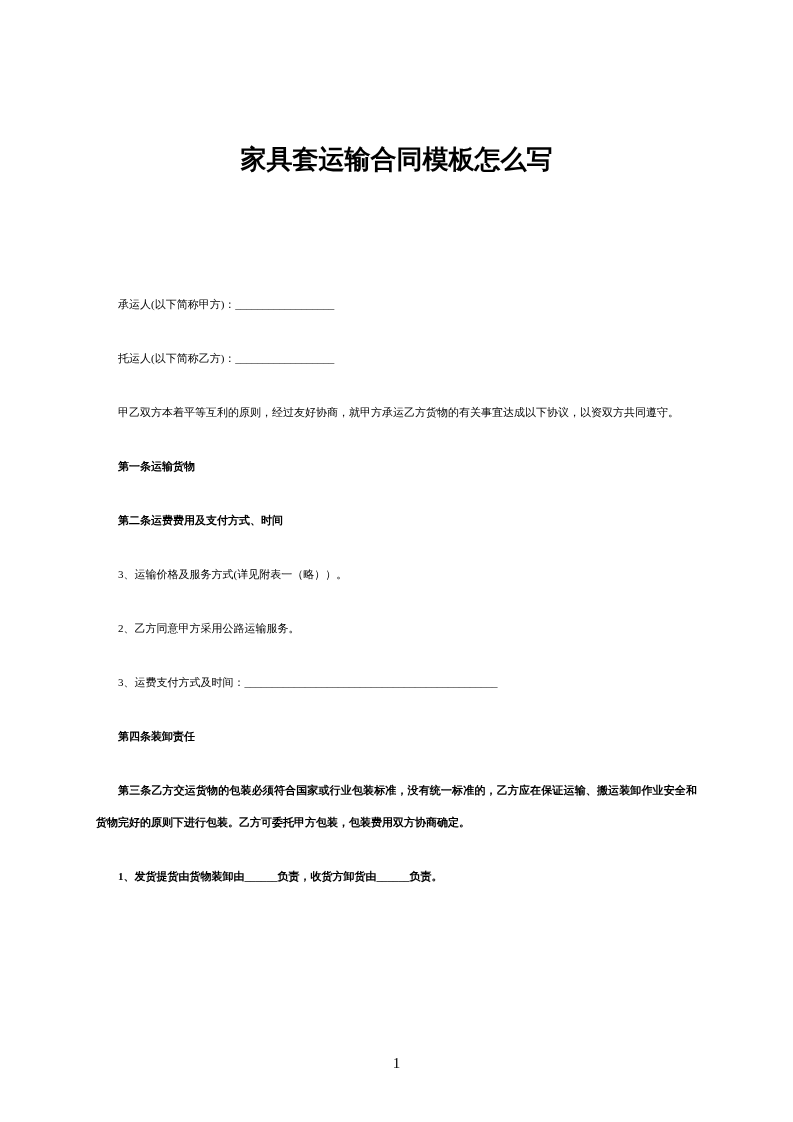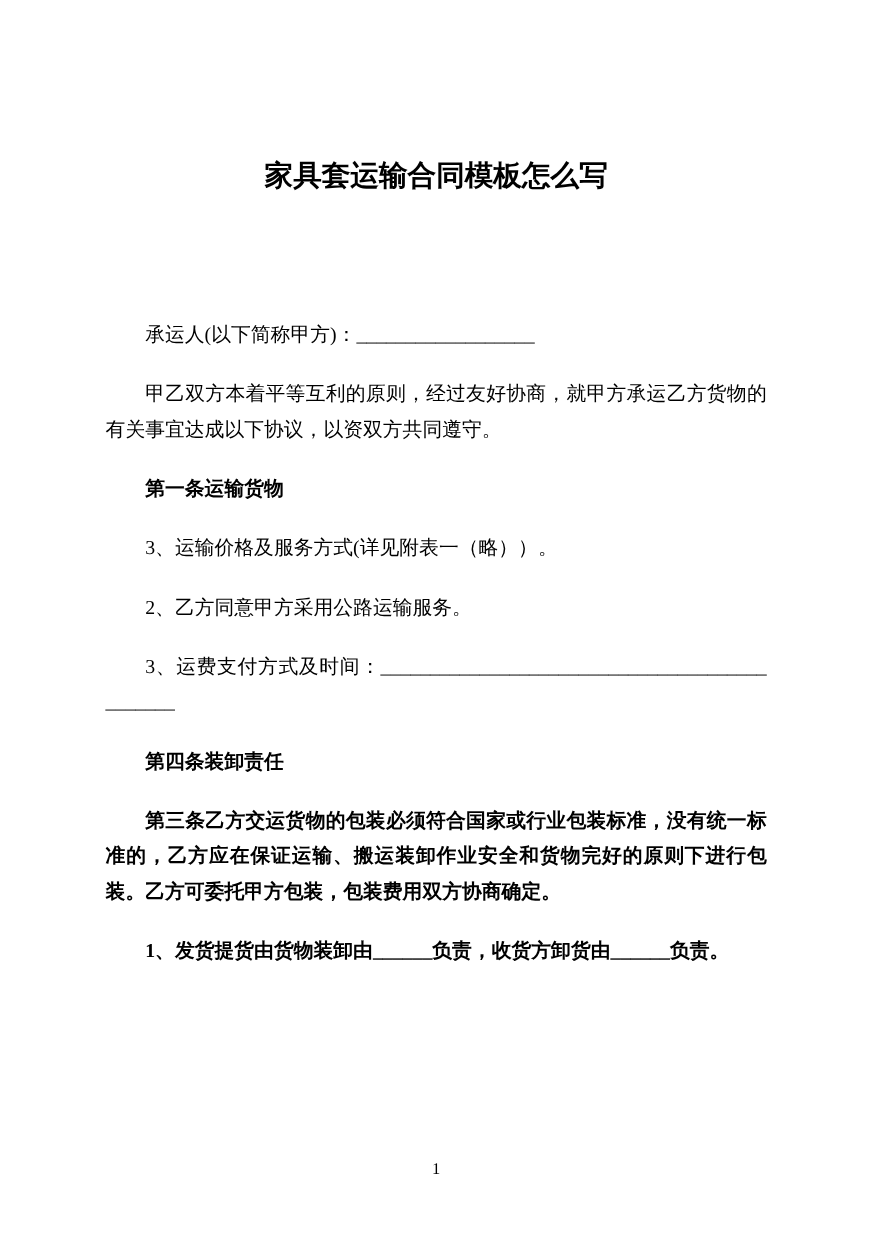--- a/index.html
+++ b/index.html
@@ -26,21 +26,21 @@
     line-height: 34px;
     font-weight: bold;
     font-family: "Liberation Sans", "DejaVu Sans", sans-serif;
     color: #000000;
   }
   .document-body {
     margin-top: 112px;
   }
   .para {
     margin: 0 0 22px 0;
-    font-size: 18px;
+    font-size: 11px;
     line-height: 32px;
     text-indent: 2em;
     text-align: justify;
     word-break: break-all;
     color: #000000;
   }
   .para.bold {
     font-weight: bold;
   }
   .page-number {
@@ -54,22 +54,24 @@
   }
 </style>
 </head>
 <body>
 
 <div class="page">
   <h1 class="doc-title">家具套运输合同模板怎么写</h1>
 
   <div class="document-body">
       <p class="para">承运人(以下简称甲方)：__________________</p>
+      <p class="para">托运人(以下简称乙方)：__________________</p>
       <p class="para">甲乙双方本着平等互利的原则，经过友好协商，就甲方承运乙方货物的有关事宜达成以下协议，以资双方共同遵守。</p>
       <p class="para bold">第一条运输货物</p>
+      <p class="para bold">第二条运费费用及支付方式、时间</p>
       <p class="para">3、运输价格及服务方式(详见附表一（略））。</p>
       <p class="para">2、乙方同意甲方采用公路运输服务。</p>
       <p class="para">3、运费支付方式及时间：______________________________________________</p>
       <p class="para bold">第四条装卸责任</p>
       <p class="para bold">第三条乙方交运货物的包装必须符合国家或行业包装标准，没有统一标准的，乙方应在保证运输、搬运装卸作业安全和货物完好的原则下进行包装。乙方可委托甲方包装，包装费用双方协商确定。</p>
       <p class="para bold">1、发货提货由货物装卸由______负责，收货方卸货由______负责。</p>
     </div>
 
   <div class="page-number">1</div>
 </div>

